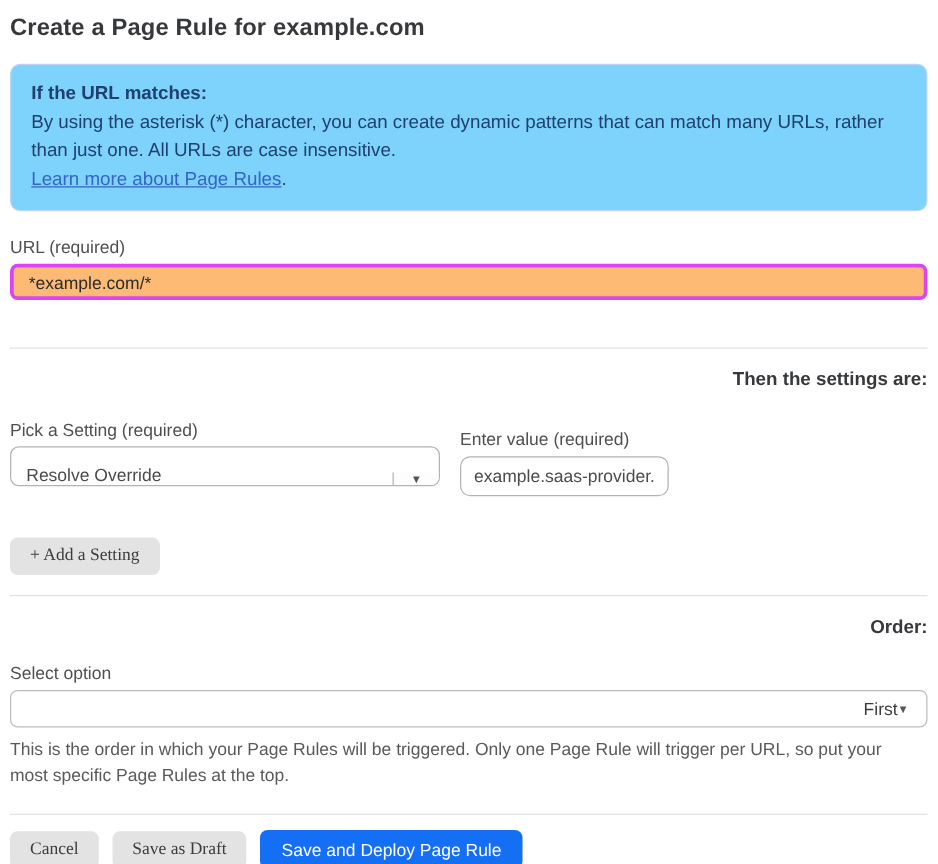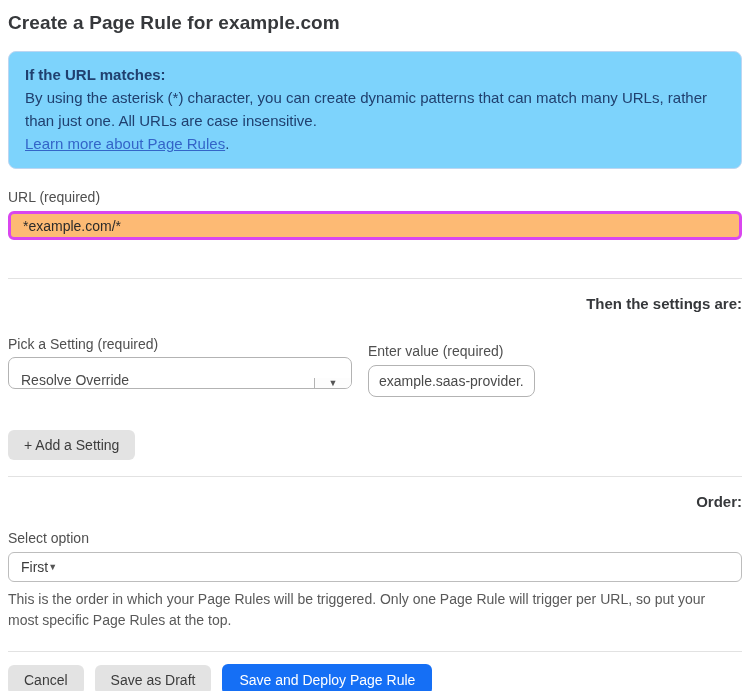--- a/index.html
+++ b/index.html
@@ -122,37 +122,37 @@
     font-size: 14px;
     color: #4a4a4a;
   }
 
   .gray-btn {
     height: 30px;
     background: #e3e3e3;
     border: none;
     border-radius: 6px;
     padding: 0 16px;
-    font-family: Liberation Sans, sans-serif;
+    font-family: Liberation Serif, serif;
     font-size: 14px;
     color: #3c3c3c;
     cursor: pointer;
   }
   .add-setting { margin-top: 33px; }
 
   .select-full {
     margin-top: 6px;
     height: 30px;
     width: 100%;
     border: 1px solid #bdbdbd;
     border-radius: 6px;
     background: #ffffff;
     display: flex;
     align-items: center;
-    justify-content: flex-start;
+    justify-content: flex-end;
     padding: 0 14px 0 12px;
     font-size: 14px;
     color: #3c3c3c;
     cursor: pointer;
   }
   .small-arrow { font-size: 9px; color: #555555; }
 
   .help-text {
     margin-top: 7px;
     font-size: 14px;

